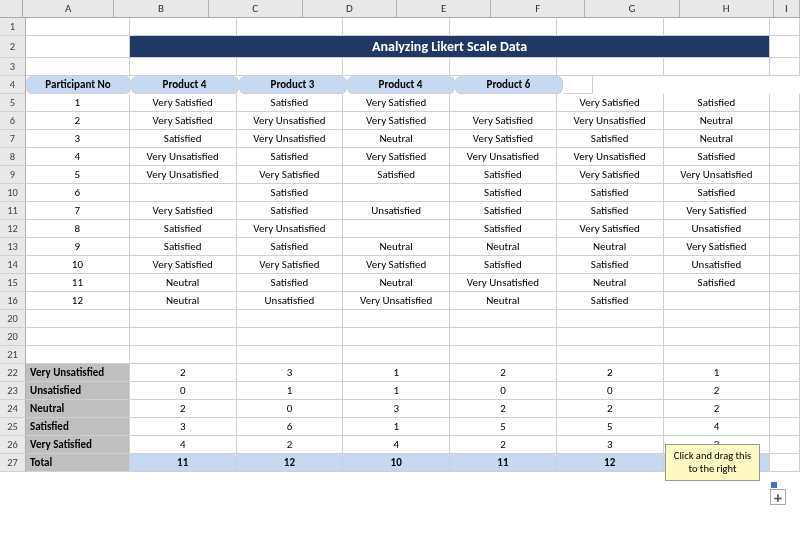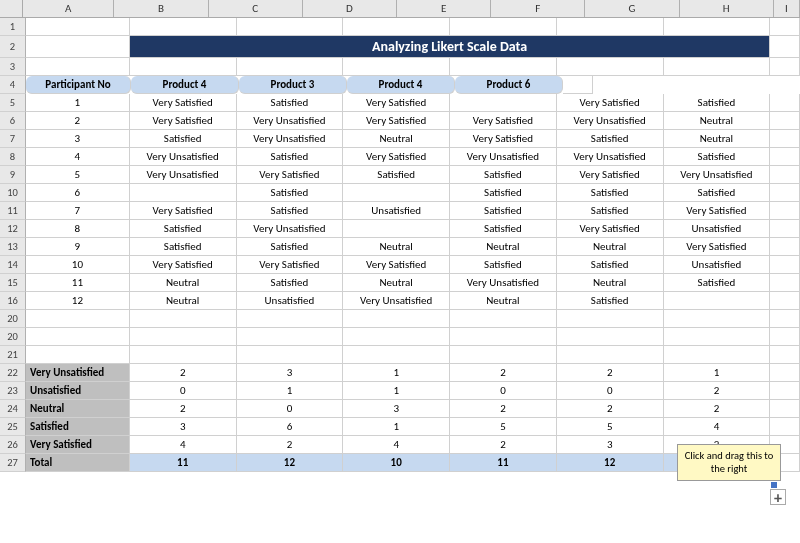--- a/index.html
+++ b/index.html
@@ -411,21 +411,21 @@
       <div class="cell cell-d bg-total text-center">12</div>
       <div class="cell cell-e bg-total text-center">10</div>
       <div class="cell cell-f bg-total text-center">11</div>
       <div class="cell cell-g bg-total text-center">12</div>
       <div class="cell cell-h bg-total text-center">11</div>
       <div class="cell cell-i bg-empty"></div>
     </div>
 
   </div>
 
-  <div class="tooltip-box" style="position:absolute; right:19px; bottom:62px; width:104px; font-size:10.5px; background:#fff9c4; border:1px solid #999; padding:4px 5px; font-weight:normal; line-height:1.3;">
+  <div class="tooltip-box" style="position:absolute; right:40px; bottom:62px; width:95px; font-size:10.5px; background:#fff9c4; border:1px solid #999; padding:4px 5px; font-weight:normal; line-height:1.3;">
     <span>Click and drag this to the right</span>
   </div>
 
   <div style="position:absolute; right:21px; bottom:53px; width:10px; height:10px; background:#4472c4; border:2px solid white; cursor:crosshair;"></div>
 
   <div style="position:absolute; right:14px; bottom:38px; font-size:16px; color:#555; font-weight:bold; background:white; border:1px solid #aaa; width:16px; height:16px; line-height:16px; text-align:center;">+</div>
 
 </div>
 
 </body></html>

